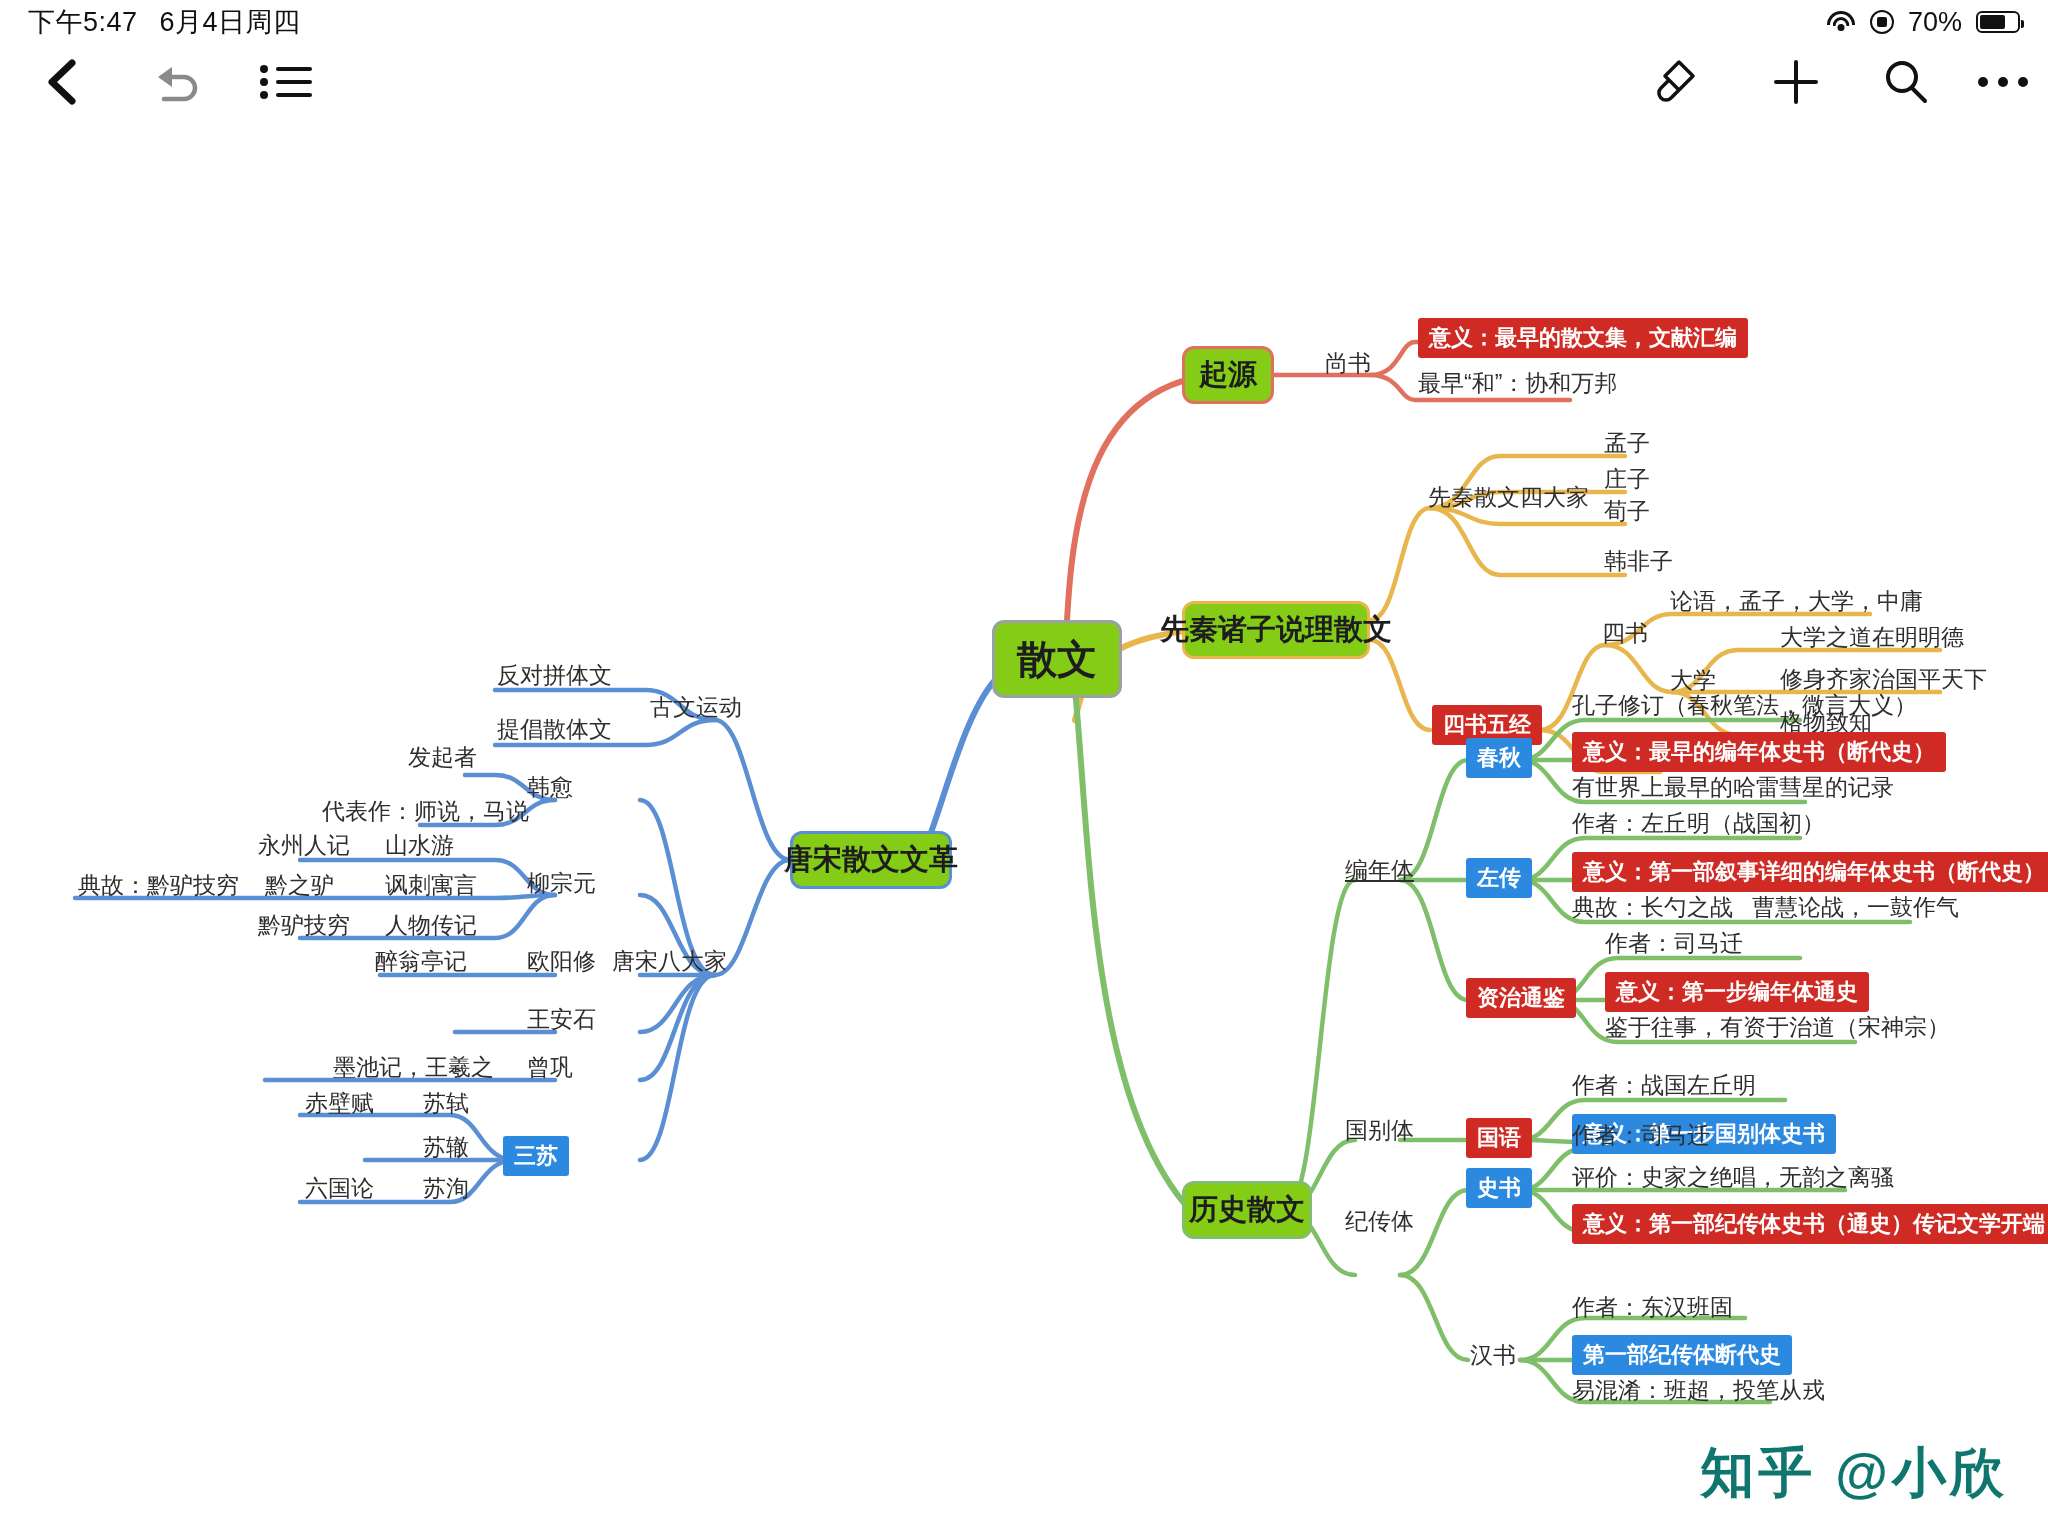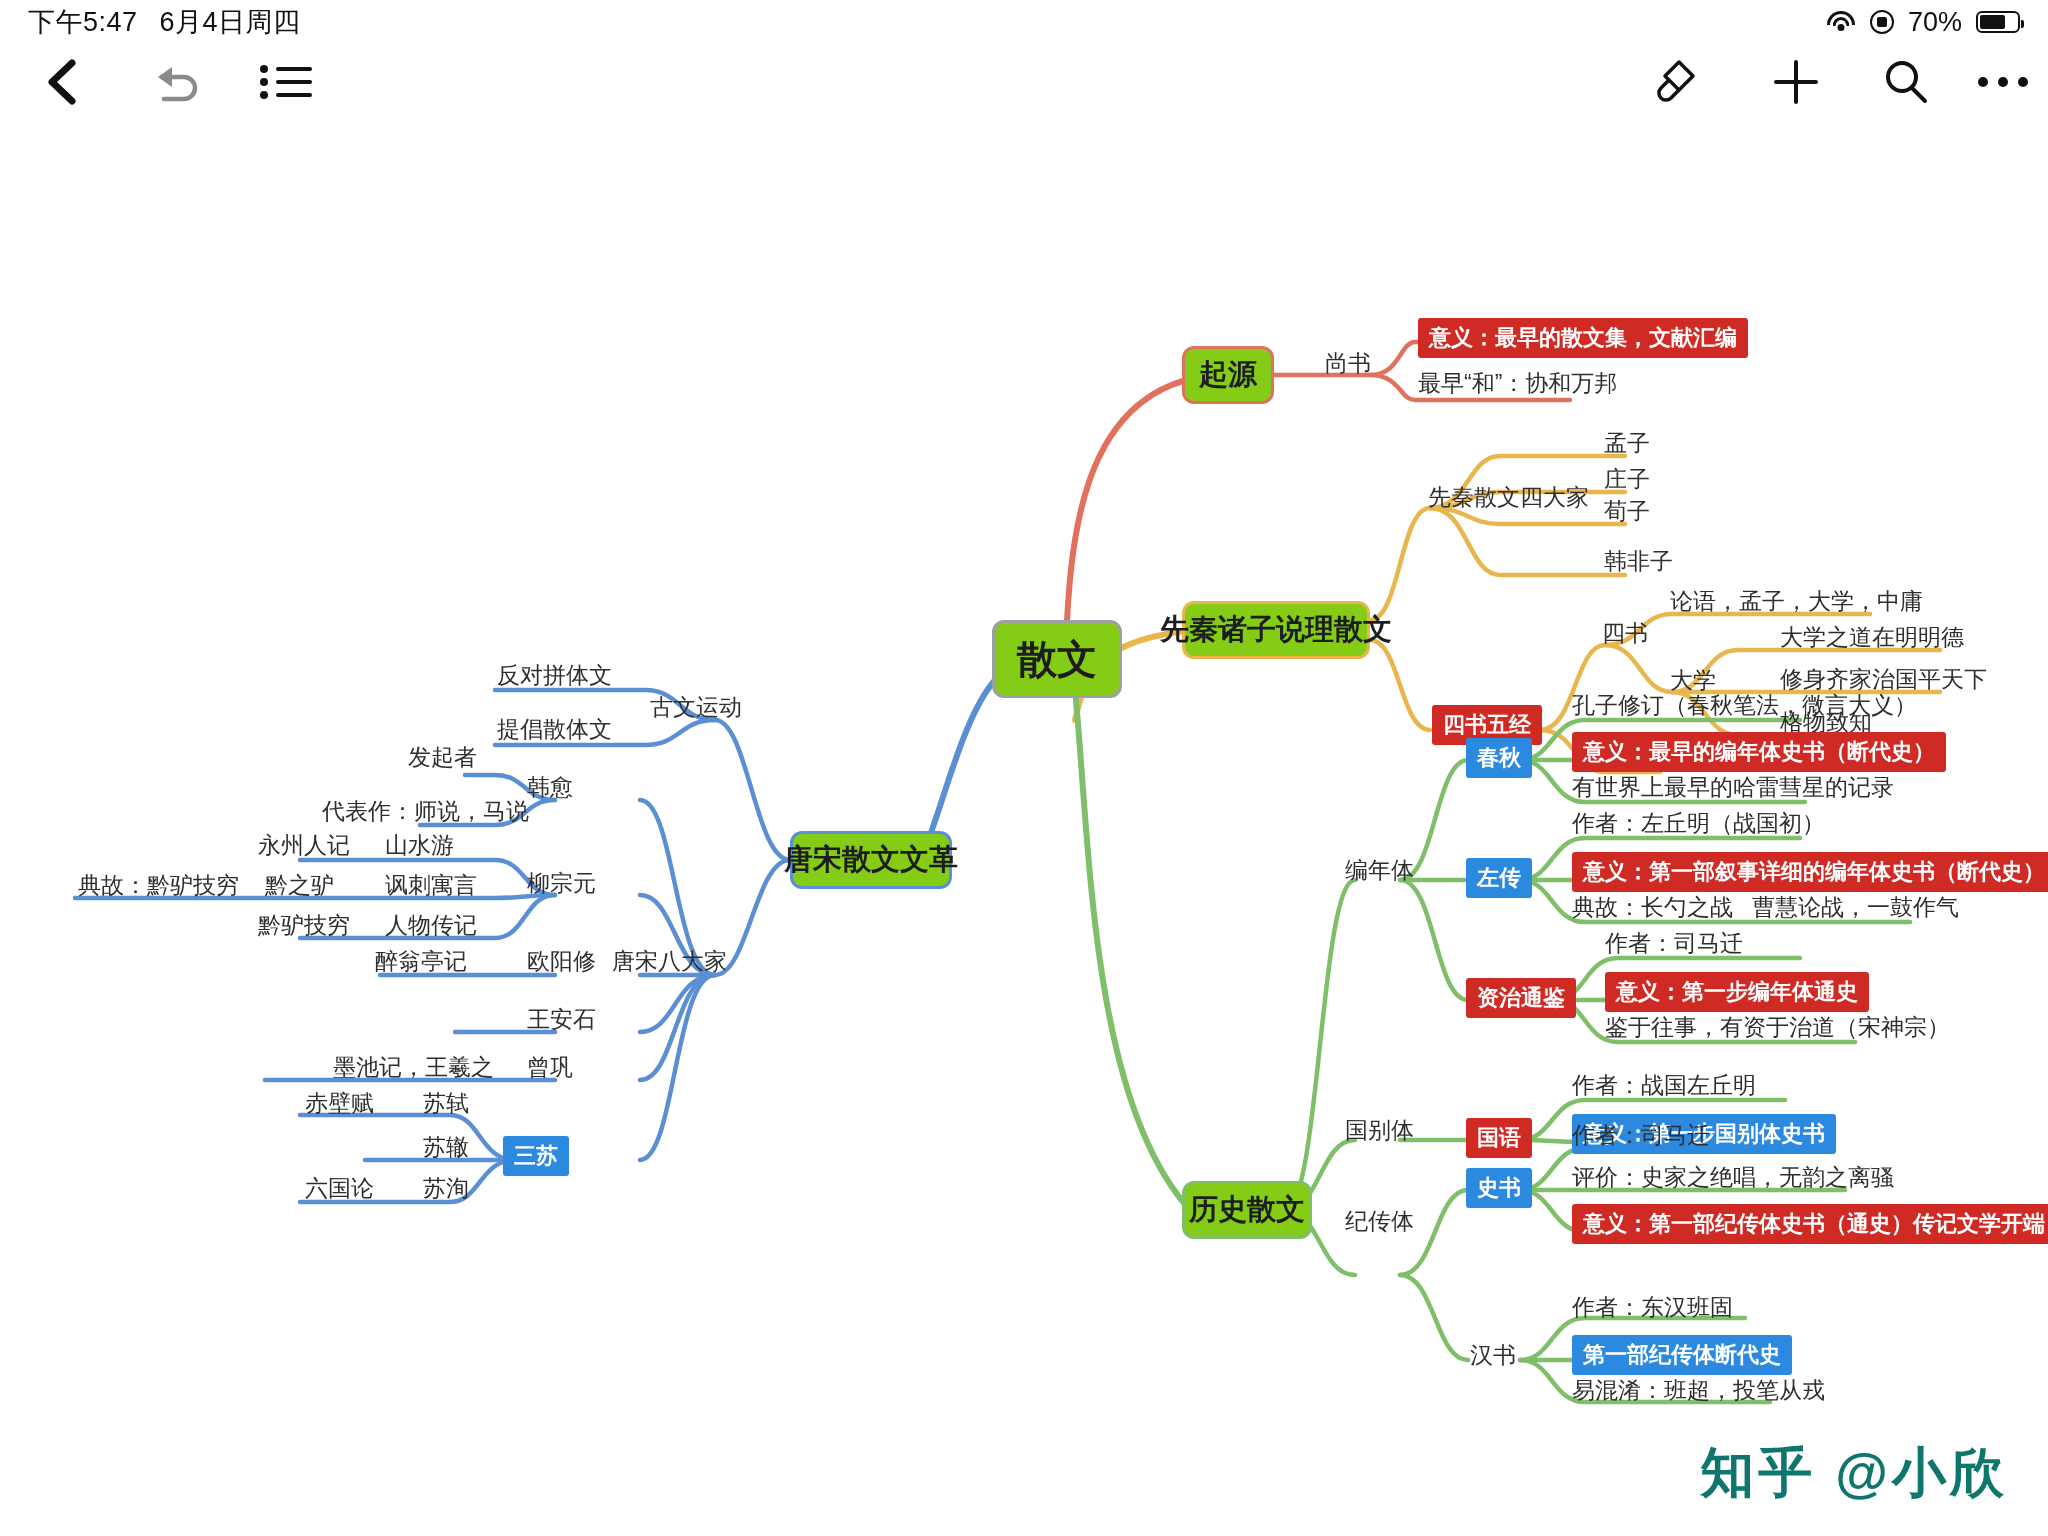--- a/index.html
+++ b/index.html
@@ -263,21 +263,21 @@
   <div class="node lbl" style="left:1670px; top:466px;">论语，孟子，大学，中庸</div>
   <div class="node lbl" style="left:1670px; top:545px;">大学</div>
   <div class="node lbl" style="left:1780px; top:502px;">大学之道在明明德</div>
   <div class="node lbl" style="left:1780px; top:544px;">修身齐家治国平天下</div>
   <div class="node lbl" style="left:1780px; top:587px;">格物致知</div>
   <div class="node lbl" style="left:1602px; top:624px;">五经</div>
   <div class="node lbl" style="left:1670px; top:624px;">诗书礼易春秋</div>
 
   <div class="node box green" style="left:1182px; top:1061px; width:130px; height:58px;">历史散文</div>
 
-  <div class="node lbl" style="left:1345px; top:735px;">编年体</div>
+  <div class="node lbl" style="left:1345px; top:735px;text-decoration:underline;">编年体</div>
   <div class="node badge blue" style="left:1466px; top:618px;">春秋</div>
   <div class="node lbl" style="left:1572px; top:570px;">孔子修订（春秋笔法，微言大义）</div>
   <div class="node badge red" style="left:1572px; top:612px;">意义：最早的编年体史书（断代史）</div>
   <div class="node lbl" style="left:1572px; top:652px;">有世界上最早的哈雷彗星的记录</div>
 
   <div class="node badge blue" style="left:1466px; top:738px;">左传</div>
   <div class="node lbl" style="left:1572px; top:688px;">作者：左丘明（战国初）</div>
   <div class="node badge red" style="left:1572px; top:732px;">意义：第一部叙事详细的编年体史书（断代史）</div>
   <div class="node lbl" style="left:1572px; top:772px;">典故：长勺之战</div>
   <div class="node lbl" style="left:1752px; top:772px;">曹慧论战，一鼓作气</div>

